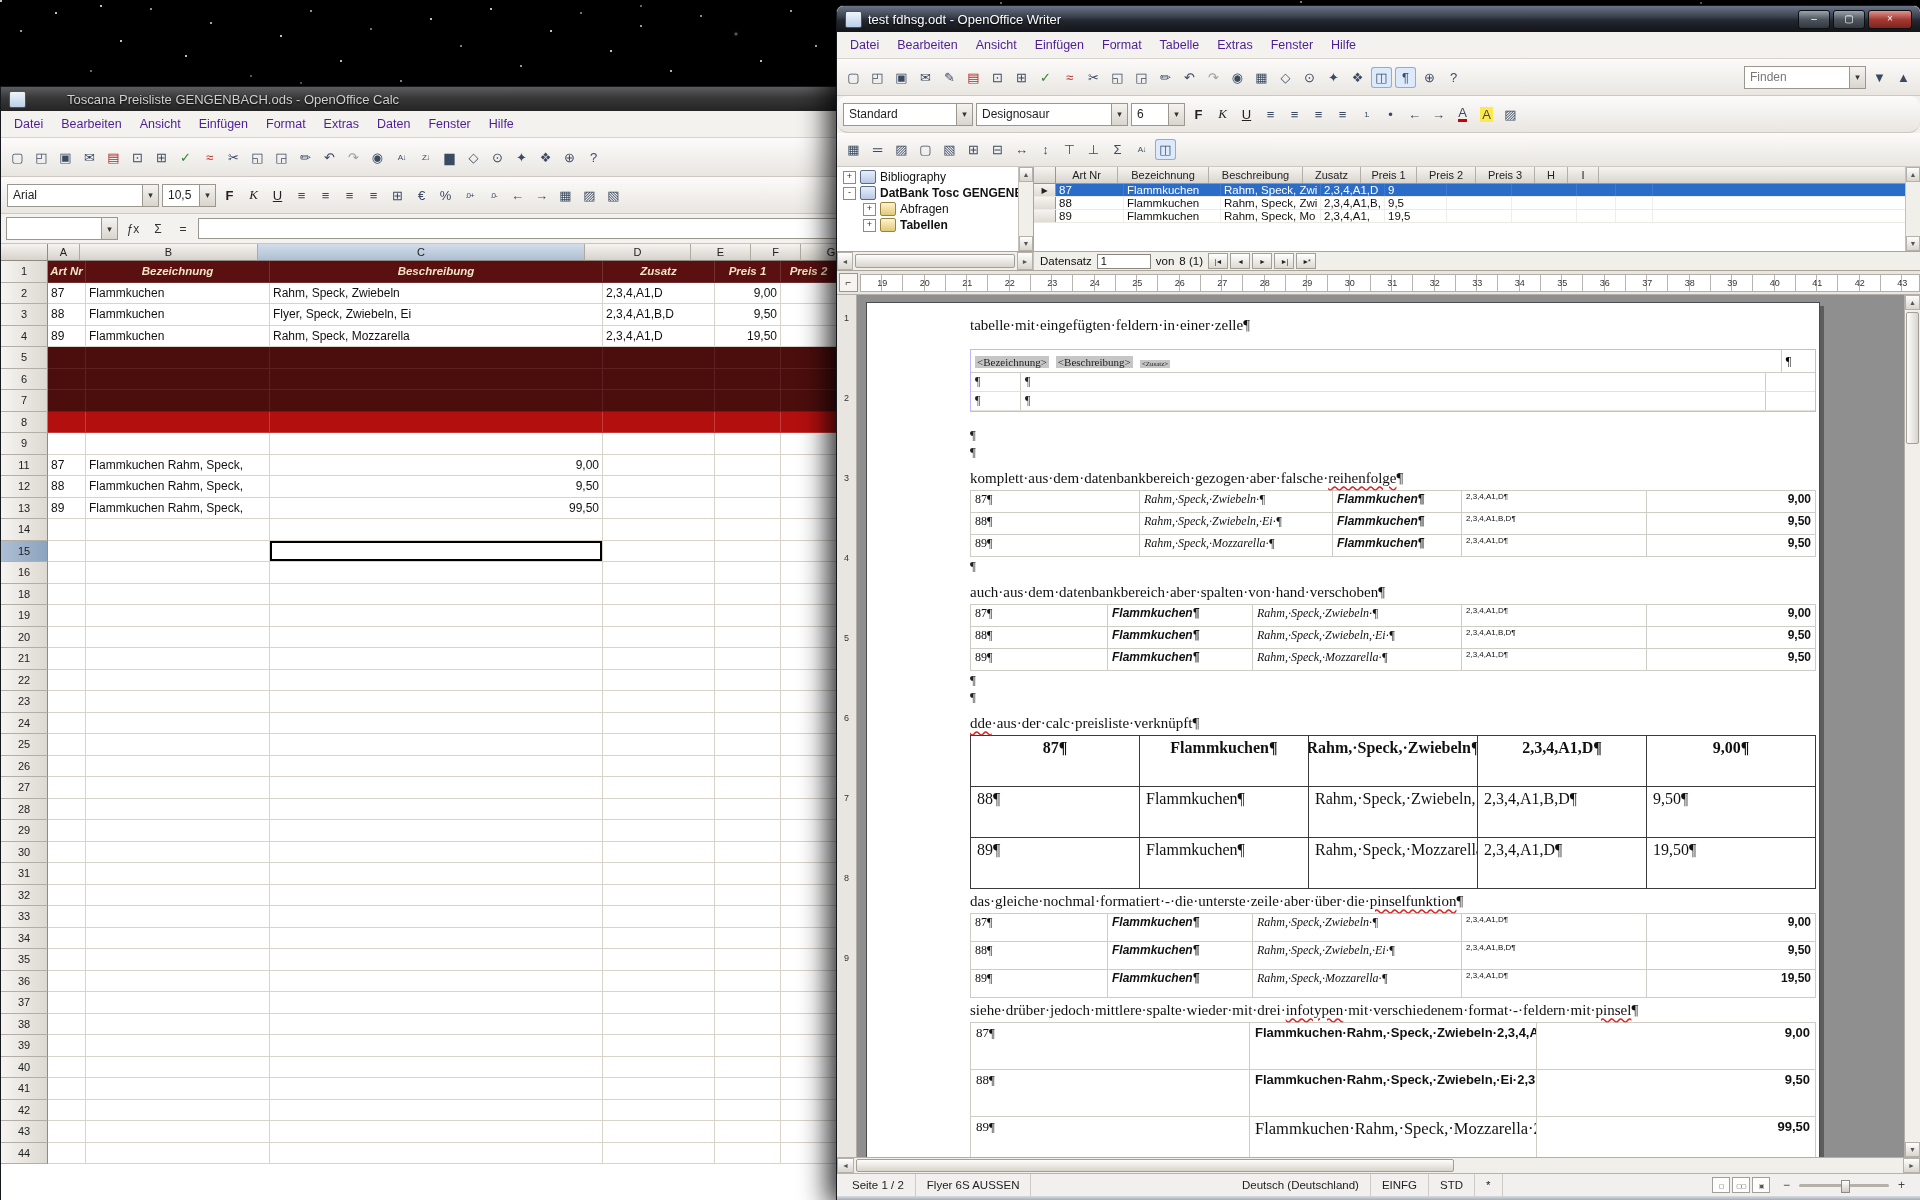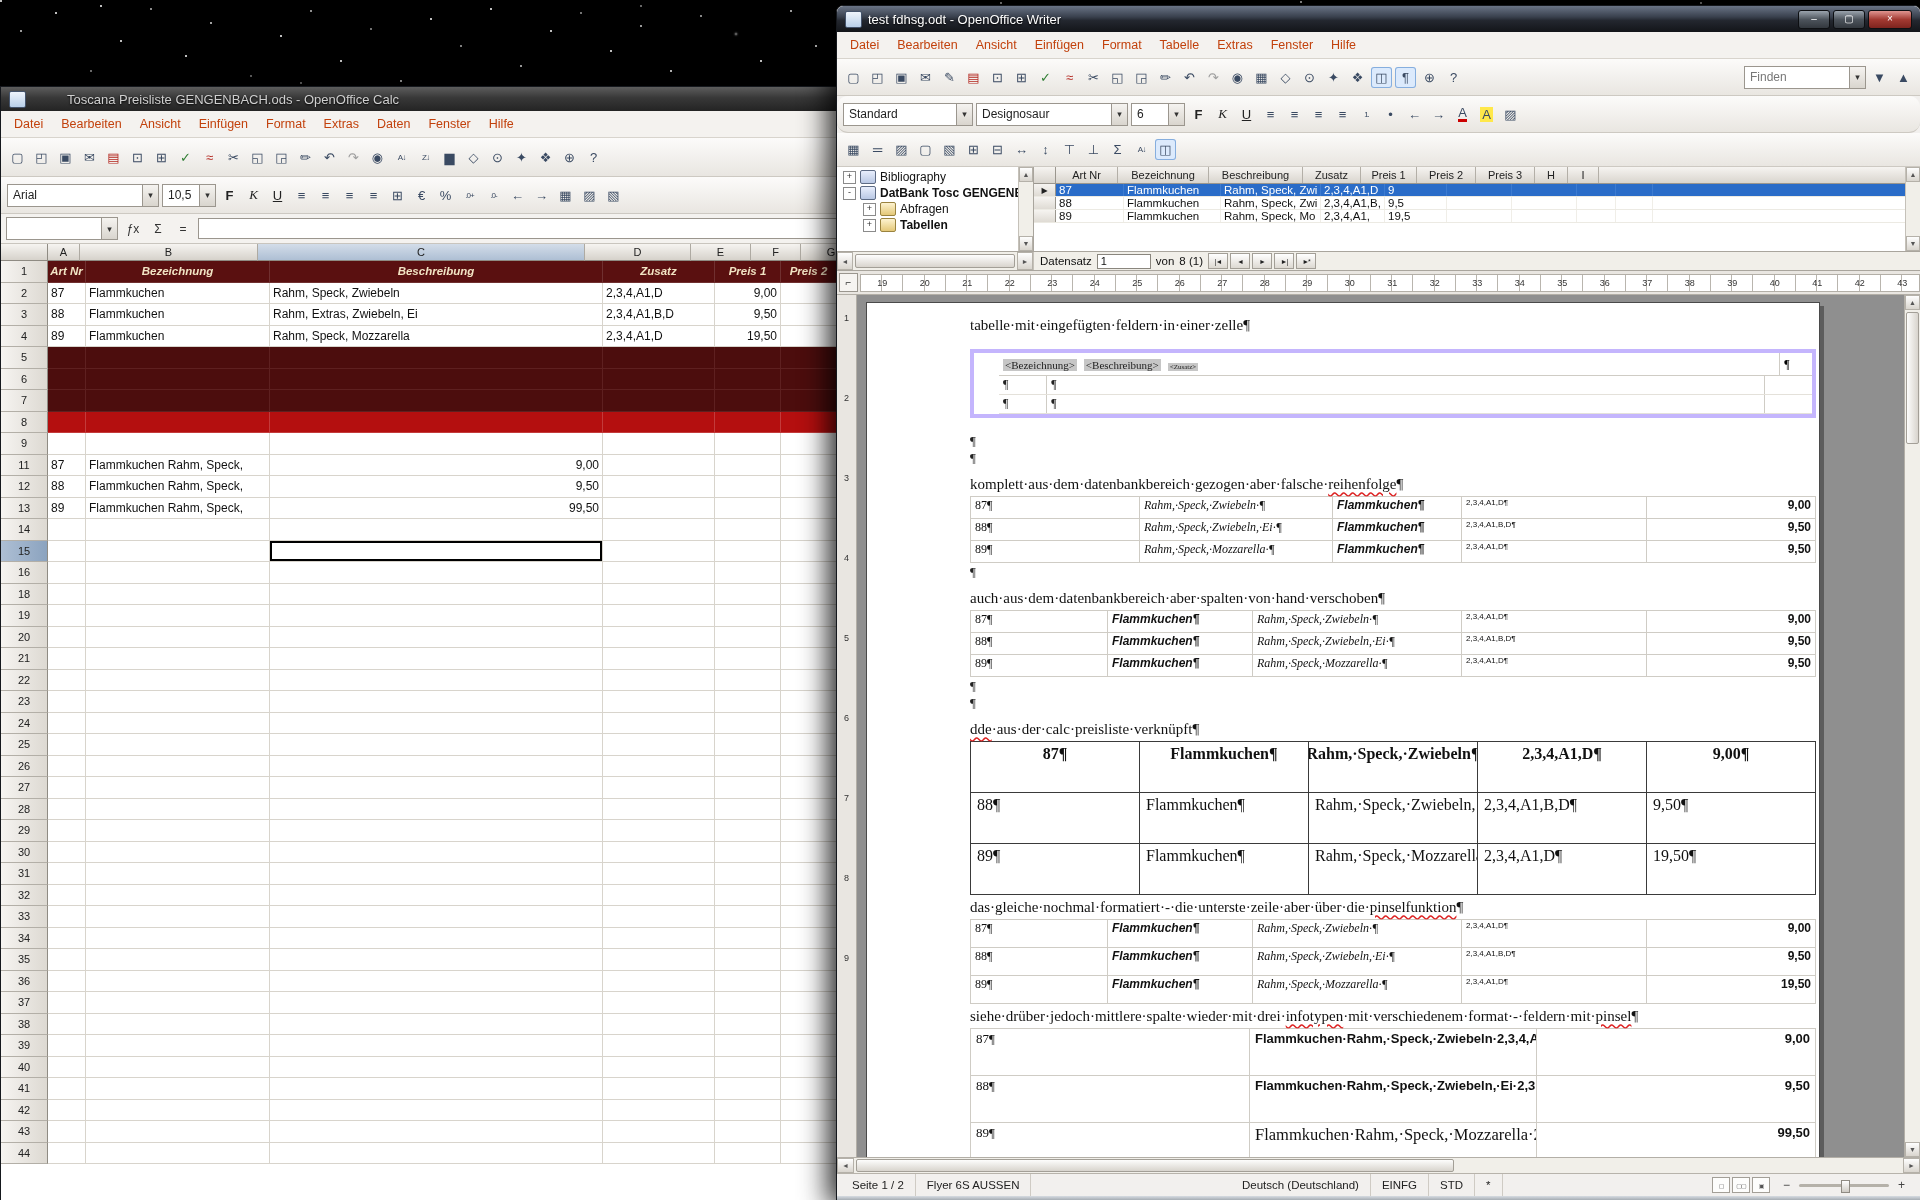--- a/index.html
+++ b/index.html
@@ -20,21 +20,21 @@
   .titlebar{flex:0 0 26px;display:flex;align-items:center;gap:6px;padding:0 8px;font-size:13px;color:#fff;
     background:linear-gradient(#6a7486 0%,#39404d 42%,#23272f 56%,#131519 100%);border-radius:6px 6px 0 0;}
   .titlebar.inactive{background:linear-gradient(#5d5d5d,#383838 45%,#242424);color:#cfcfcf;gap:41px;}
   .win-icon{width:15px;height:15px;flex:0 0 auto;border-radius:2px;border:1px solid #44536b;background:linear-gradient(#eef4fb,#b9cfe8);}
   .title-text{flex:1;white-space:nowrap;overflow:hidden;text-shadow:0 1px 2px #000;}
   .winbtns{display:flex;gap:3px;}
   .winbtn{width:30px;height:17px;border:1px solid #0d0f12;border-radius:3px;color:#fff;font-size:10px;line-height:15px;text-align:center;
     background:linear-gradient(#9aa3ad,#4d545c 50%,#33383e);}
   .winbtn.close{width:42px;background:linear-gradient(#e09590,#a33a32 50%,#7e241e);}
   .menubar{flex:0 0 26px;display:flex;align-items:center;background:#f4f2ef;border-bottom:1px solid #d8d4cd;padding:0 4px;}
-  .menu-item{padding:4px 9px;font-size:12.5px;color:#c2410c;text-align:center;}
+  .menu-item{padding:4px 9px;font-size:12.5px;color:#4c1d95;text-align:center;}
   .toolbar{display:flex;align-items:center;background:linear-gradient(#fcfbfa,#e9e6e1);border-bottom:1px solid #cdc9c2;padding:2px 6px;gap:3px;}
   .tb-icons{display:flex;align-items:center;gap:3px;flex-wrap:nowrap;}
   .tb-icon{width:21px;height:21px;flex:0 0 auto;border-radius:3px;display:flex;align-items:center;justify-content:center;color:#3a4a62;font-size:13px;}
   .tb-icon.red{color:#b3261e;}
   .tb-icon.green{color:#2e7d32;}
   .tb-icon.gray{color:#9e9e9e;}
   .tb-icon.on{background:#dceafc;box-shadow:inset 0 0 0 1px #86aede;}
   .tb-icon.tbold{font-weight:bold;color:#222;}
   .tb-icon.tital{font-style:italic;color:#222;font-family:"Liberation Serif",serif;}
   .tb-icon.tund{text-decoration:underline;color:#222;}
@@ -174,21 +174,21 @@
   .dp.first{margin-top:2px;}
   .dp.tight{margin-top:4px;}
   .wavy{text-decoration:underline;text-decoration-style:wavy;text-decoration-color:#d22;text-underline-offset:2px;}
   .pline{font-family:"Liberation Serif",serif;font-size:13px;margin:1px 0;color:#222;}
 
   .doctable{margin:1px 0;}
   .dtrow{display:flex;align-items:stretch;}
   .dtcell{padding:1px 4px;overflow:hidden;display:flex;align-items:flex-start;}
   .ct{white-space:normal;}
 
-  .t1{border:4px solid #c4b5fd;margin:15px 0;padding-left:25px;}
+  .t1{border:1px solid #c4b5fd;margin:15px 0;}
   .t1r1{display:flex;border-bottom:1px solid #cfccc5;min-height:22px;align-items:center;}
   .t1c-main{width:95%;display:flex;align-items:center;gap:7px;padding:2px 4px;border-right:1px solid #cfccc5;}
   .dbfield{background:#c6c6c6;font-size:11px;padding:0 2px;color:#222;font-family:"Liberation Serif",serif;white-space:nowrap;}
   .fieldwrap:nth-child(3) .dbfield{font-size:7px;}
   .t1c-right{flex:1;padding:2px 4px;font-family:"Liberation Serif",serif;font-size:12px;}
   .t1rowinner{display:flex;border-bottom:1px solid #e4e1da;min-height:18px;}
   .t1cell{border-right:1px solid #cfccc5;padding:1px 4px;font-size:12px;font-family:"Liberation Serif",serif;color:#222;}
   .t1cell:nth-child(1){width:5%;}
   .t1cell:nth-child(2){width:90%;}
   .t1cell:nth-child(3){width:5%;border-right:none;}
@@ -486,21 +486,21 @@
         <div class="rowhead">3</div>
         <div class="cells">
 
         <div class="cell">
               <span class="cv">88</span>
             </div>
             <div class="cell">
               <span class="cv">Flammkuchen</span>
             </div>
             <div class="cell">
-              <span class="cv">Rahm, Extras, Zwiebeln, Ei</span>
+              <span class="cv">Flyer, Speck, Zwiebeln, Ei</span>
             </div>
             <div class="cell">
               <span class="cv">2,3,4,A1,B,D</span>
             </div>
             <div class="cell num">
               <span class="cv">9,50</span>
             </div>
             <div class="cell">
               <span class="cv"></span>
             </div>

